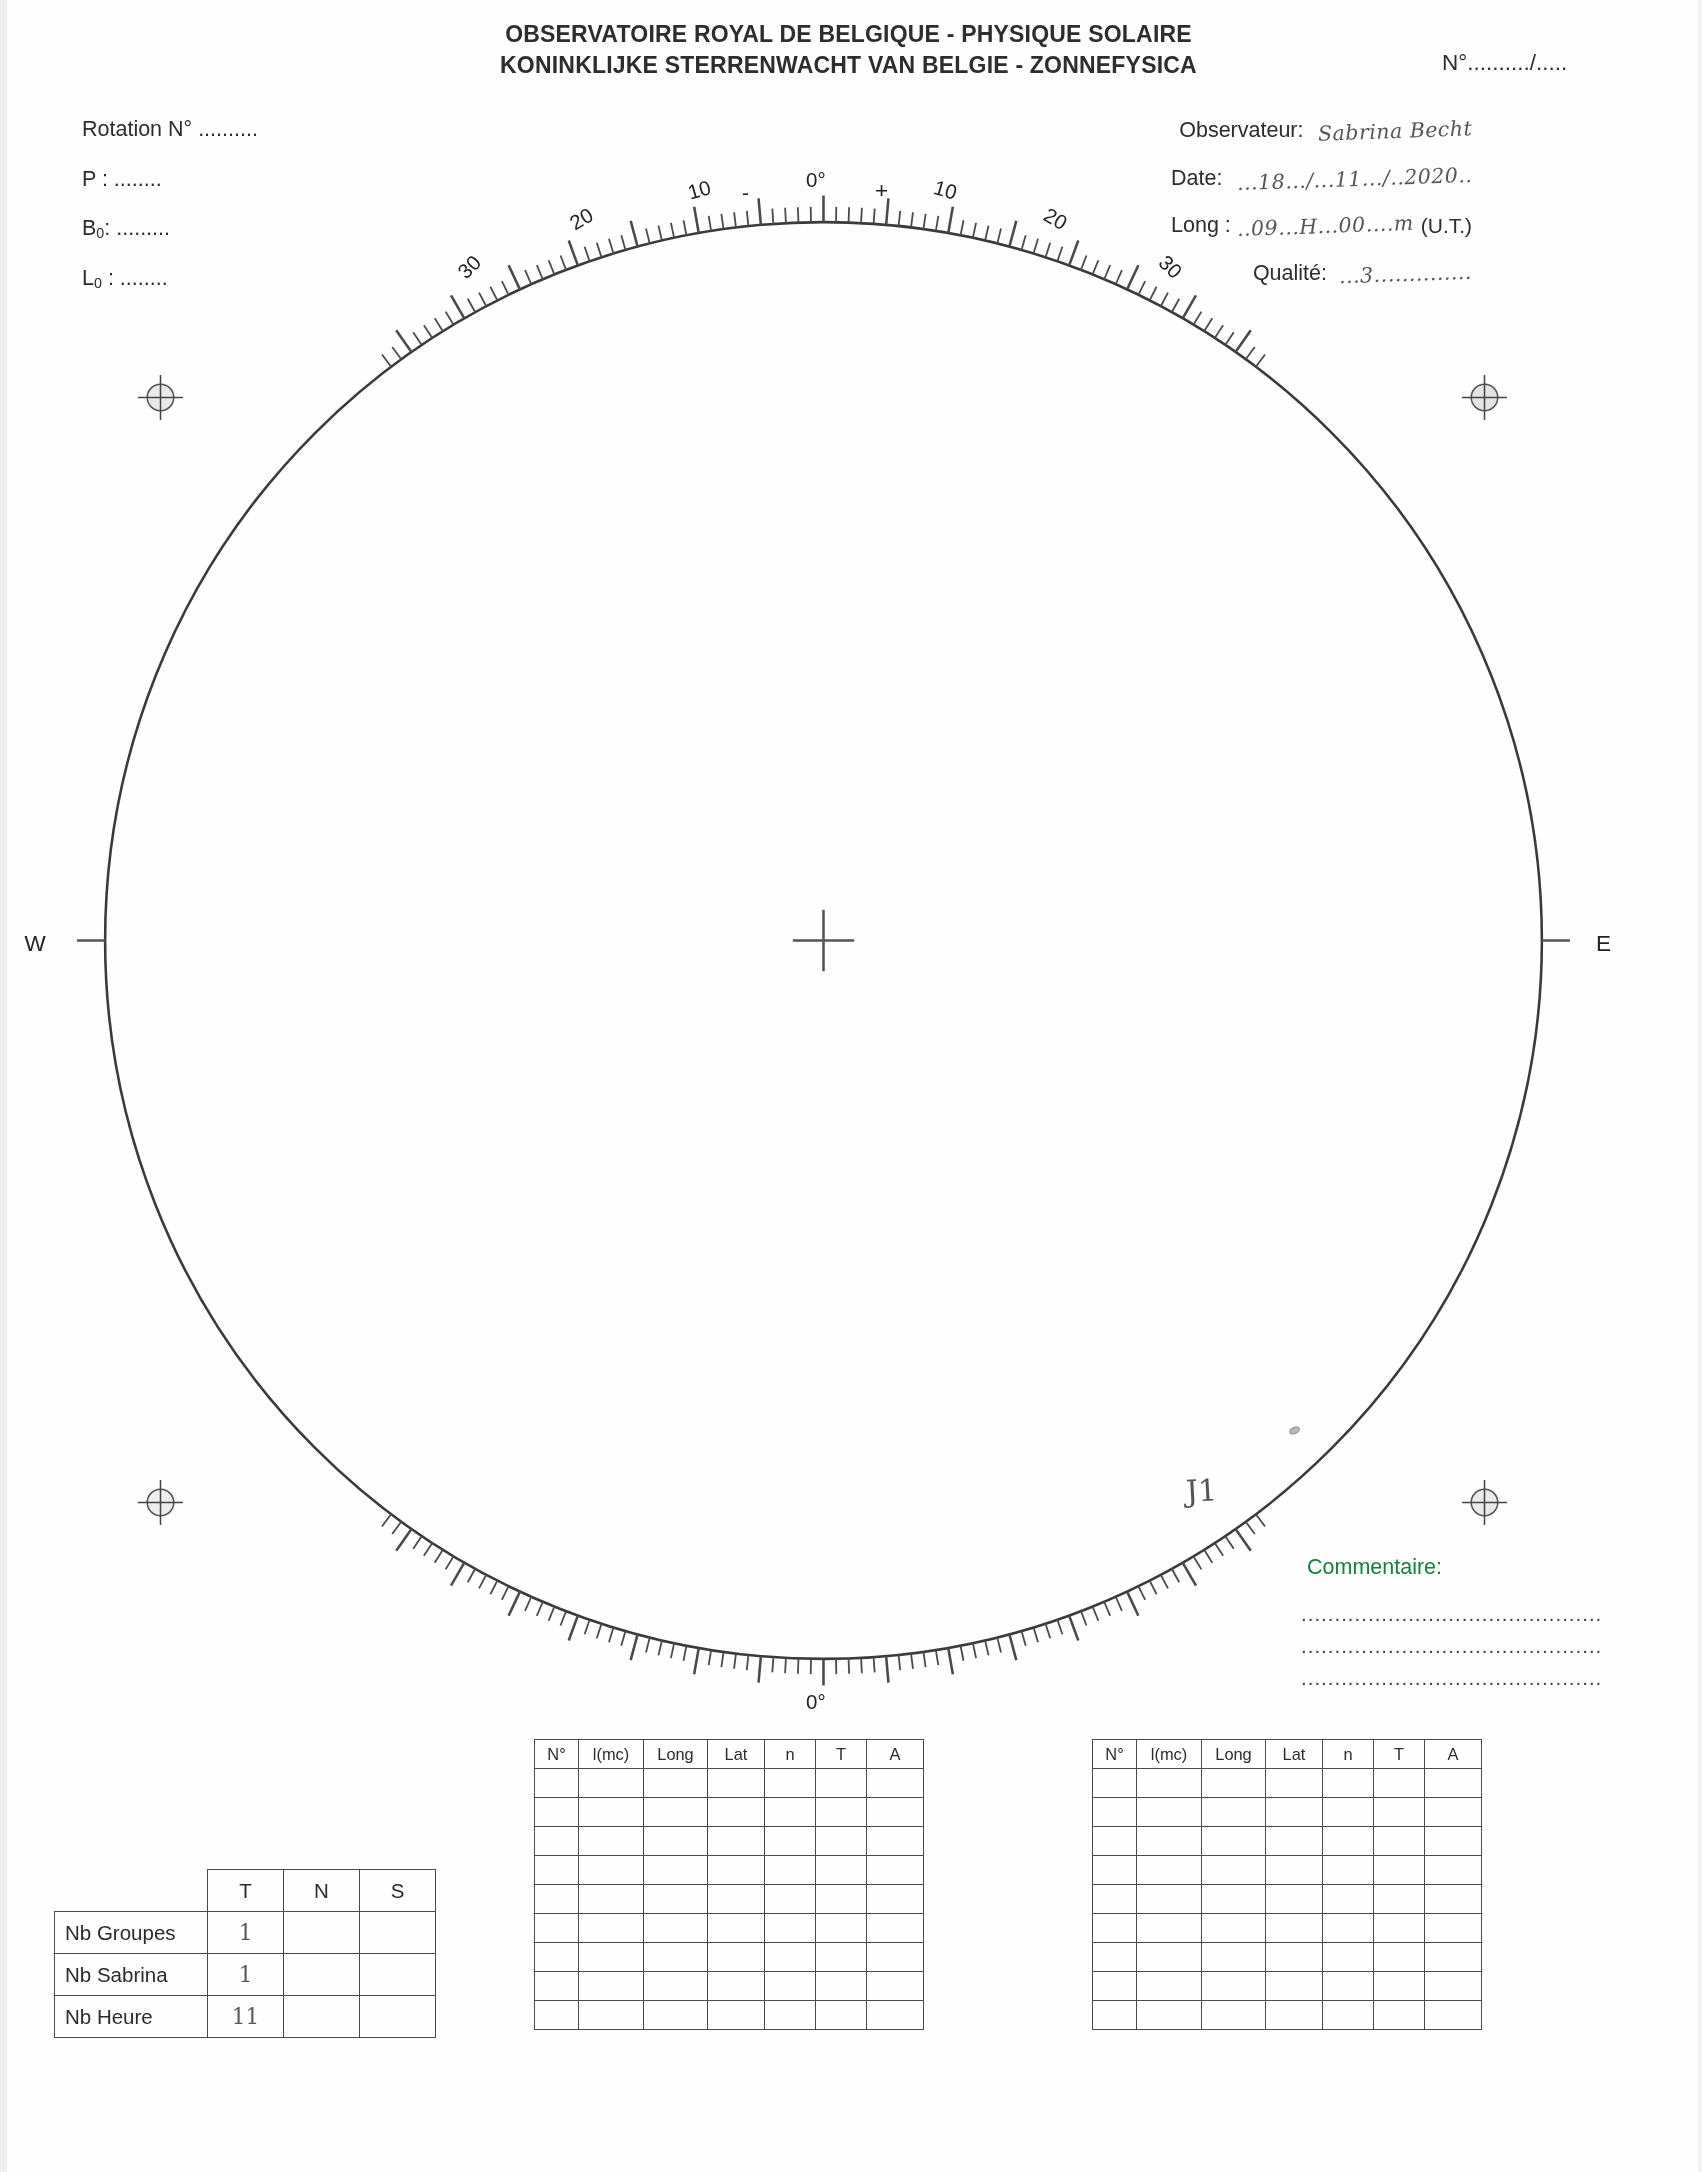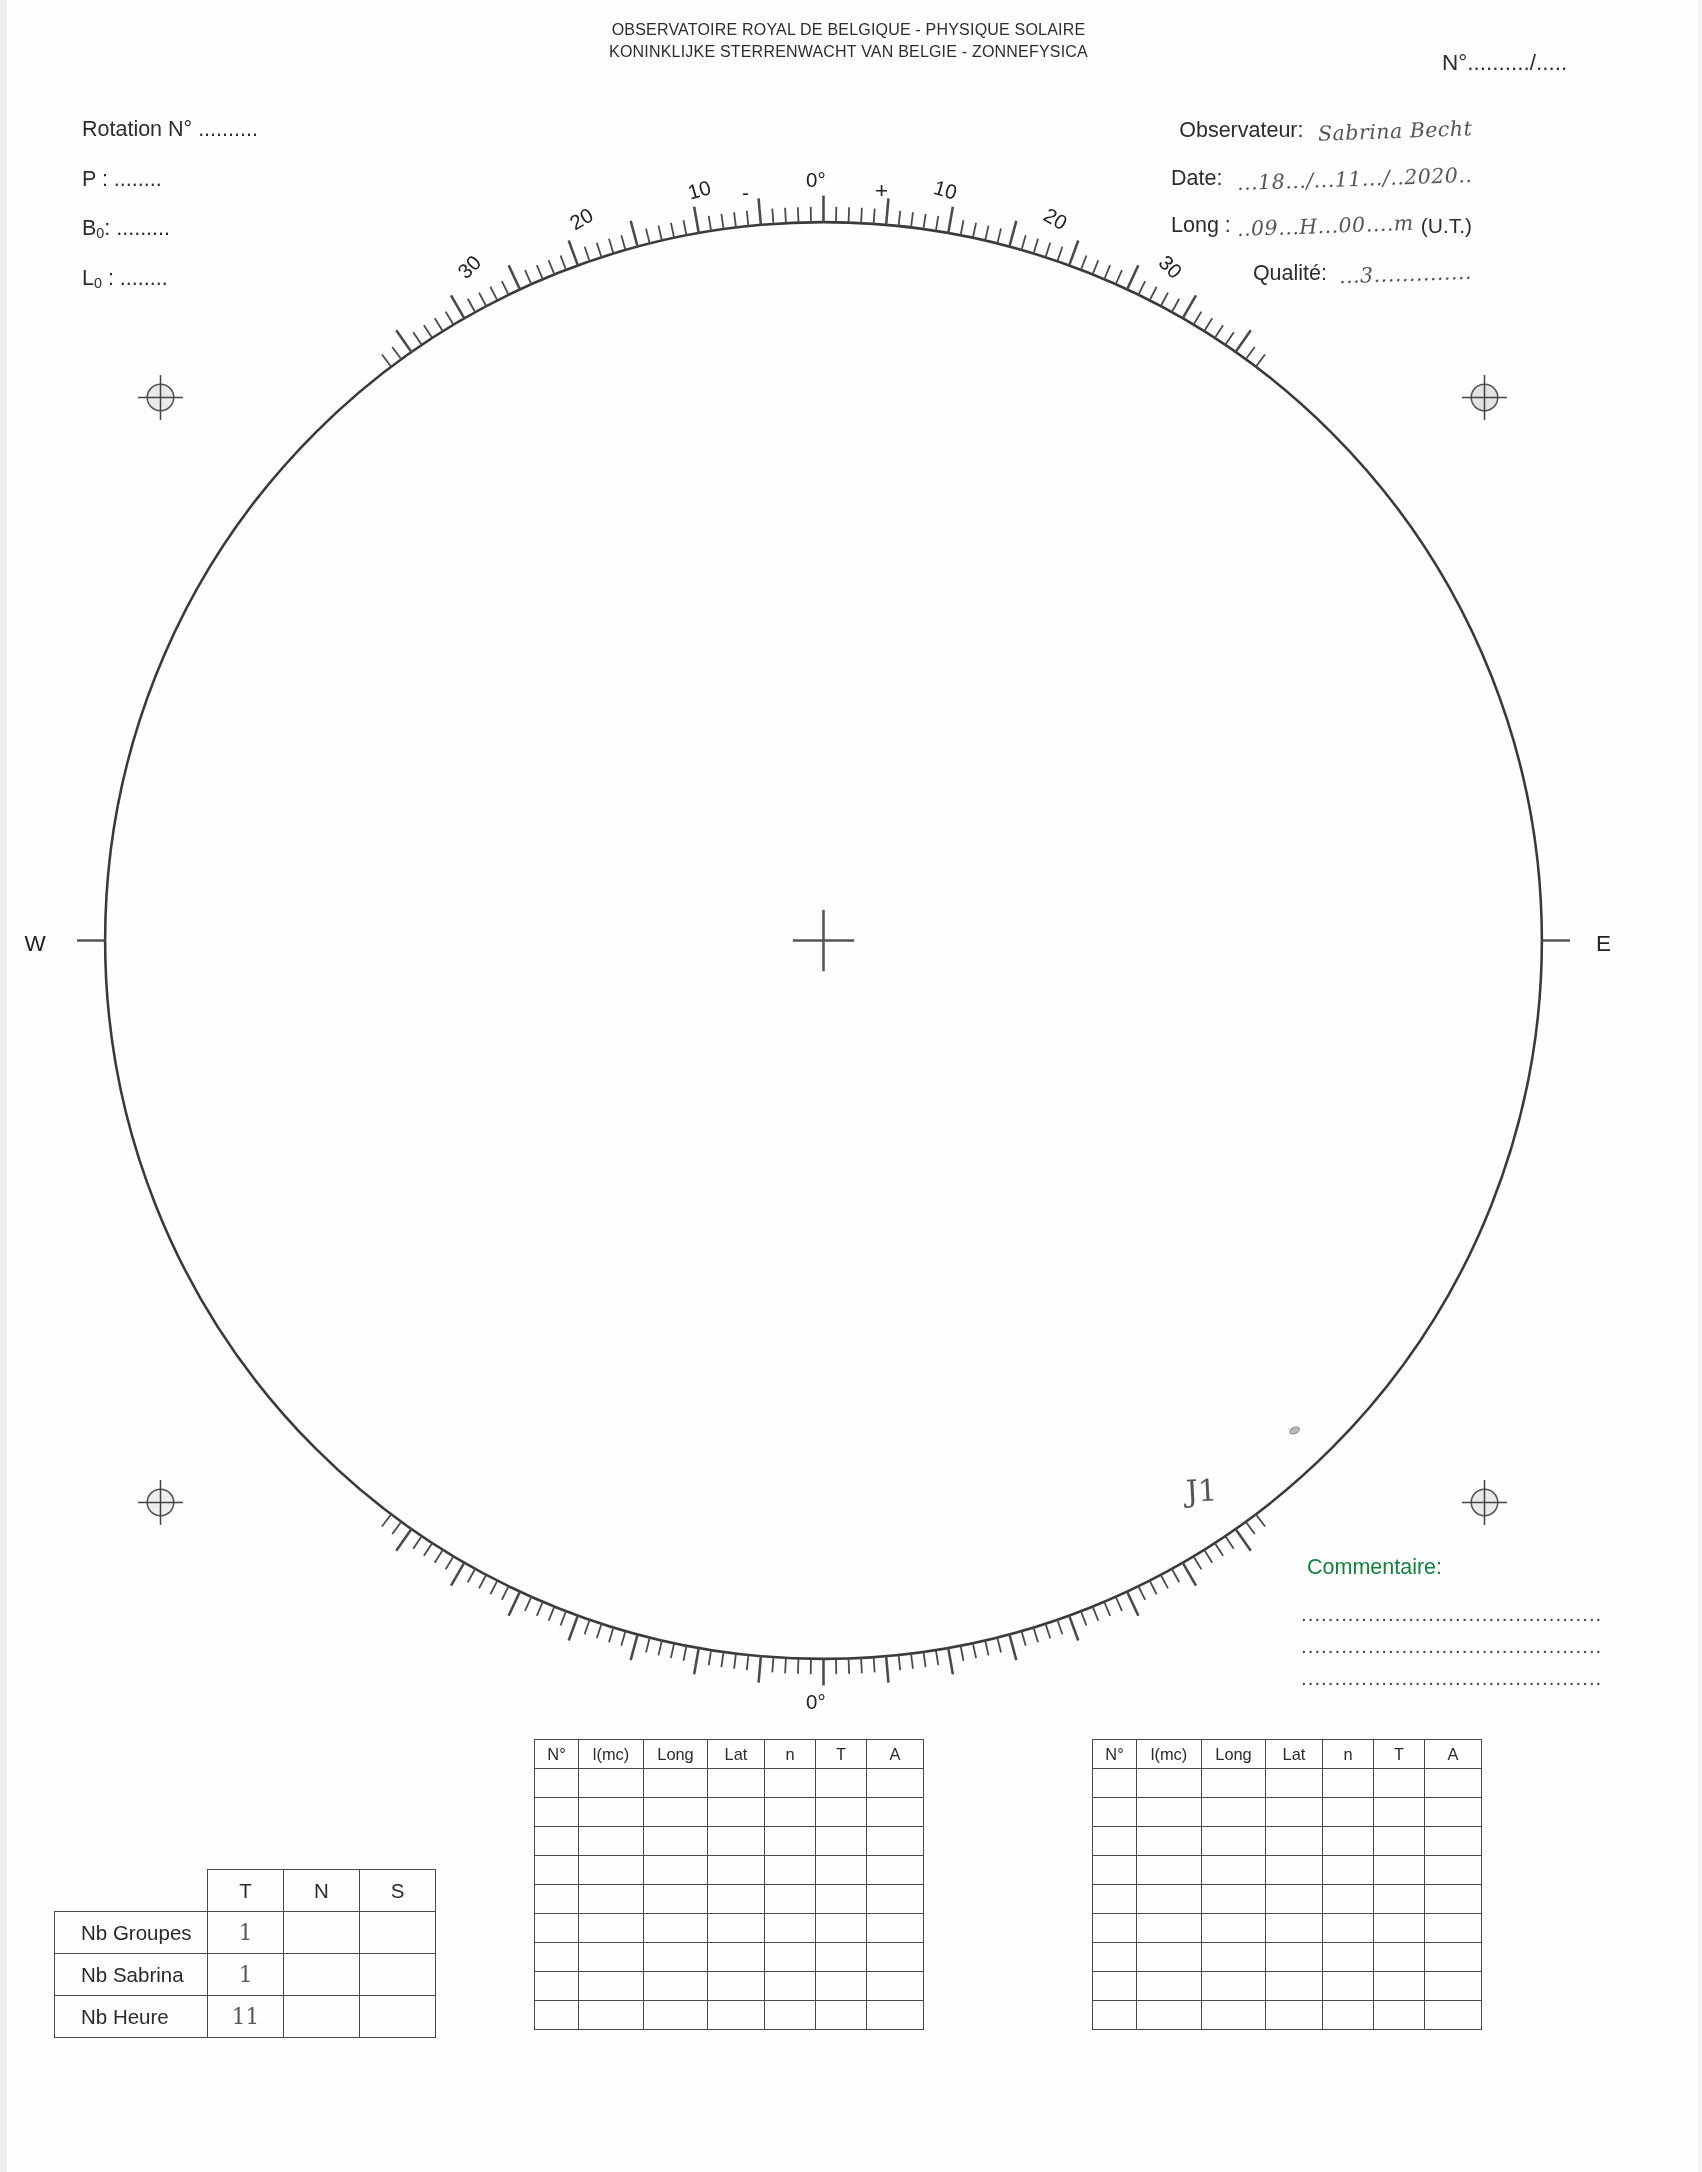--- a/index.html
+++ b/index.html
@@ -24,21 +24,21 @@
   .scan-edge-r { position:absolute; right:0; top:0; width:5.1px; height:2172px; background:#f2f2f2; }
 
   
   .title-block {
     position: absolute;
     left: 373px; top: 19.4px;
     width: 951px;
     text-align: center;
     line-height: 1.34;
   }
-  .title-line { font-size: 16px; letter-spacing: 0.2px; color:#2d2d2d; white-space: nowrap; }
+  .title-line { font-size: 23px; letter-spacing: 0.2px; color:#2d2d2d; white-space: nowrap; font-weight: bold; }
 
   .num-top {
     position:absolute; left:1442px; top:50px;
     font-size: 22.5px; color:#2d2d2d; white-space:nowrap;
   }
 
   .left-fields {
     position:absolute; left:82px; top:117px;
     font-size: 21.5px; color:#2d2d2d;
   }
@@ -108,21 +108,21 @@
     position:absolute; left: 54px; top: 1869px;
     font-size: 20.5px; color:#2b2b2b;
   }
   .summary td, .summary th {
     border: 1px solid #4a4a4a;
     height: 42px;
     text-align:center;
     font-weight:normal;
     padding: 0 7.2px;
   }
-  .summary .rowlabel { text-align:left; padding-left: 26px; white-space:nowrap; }
+  .summary .rowlabel { text-align:left; padding-left: 10px; white-space:nowrap; }
   .summary .blank-corner { border: none; }
   .summary .handnum {
     font-family:"DejaVu Serif", serif;
     color:#585858; font-size: 21.5px;
   }
   
   .regmark { position:absolute; width: 49px; height: 49px; }
 </style>
 </head>
 <body>

